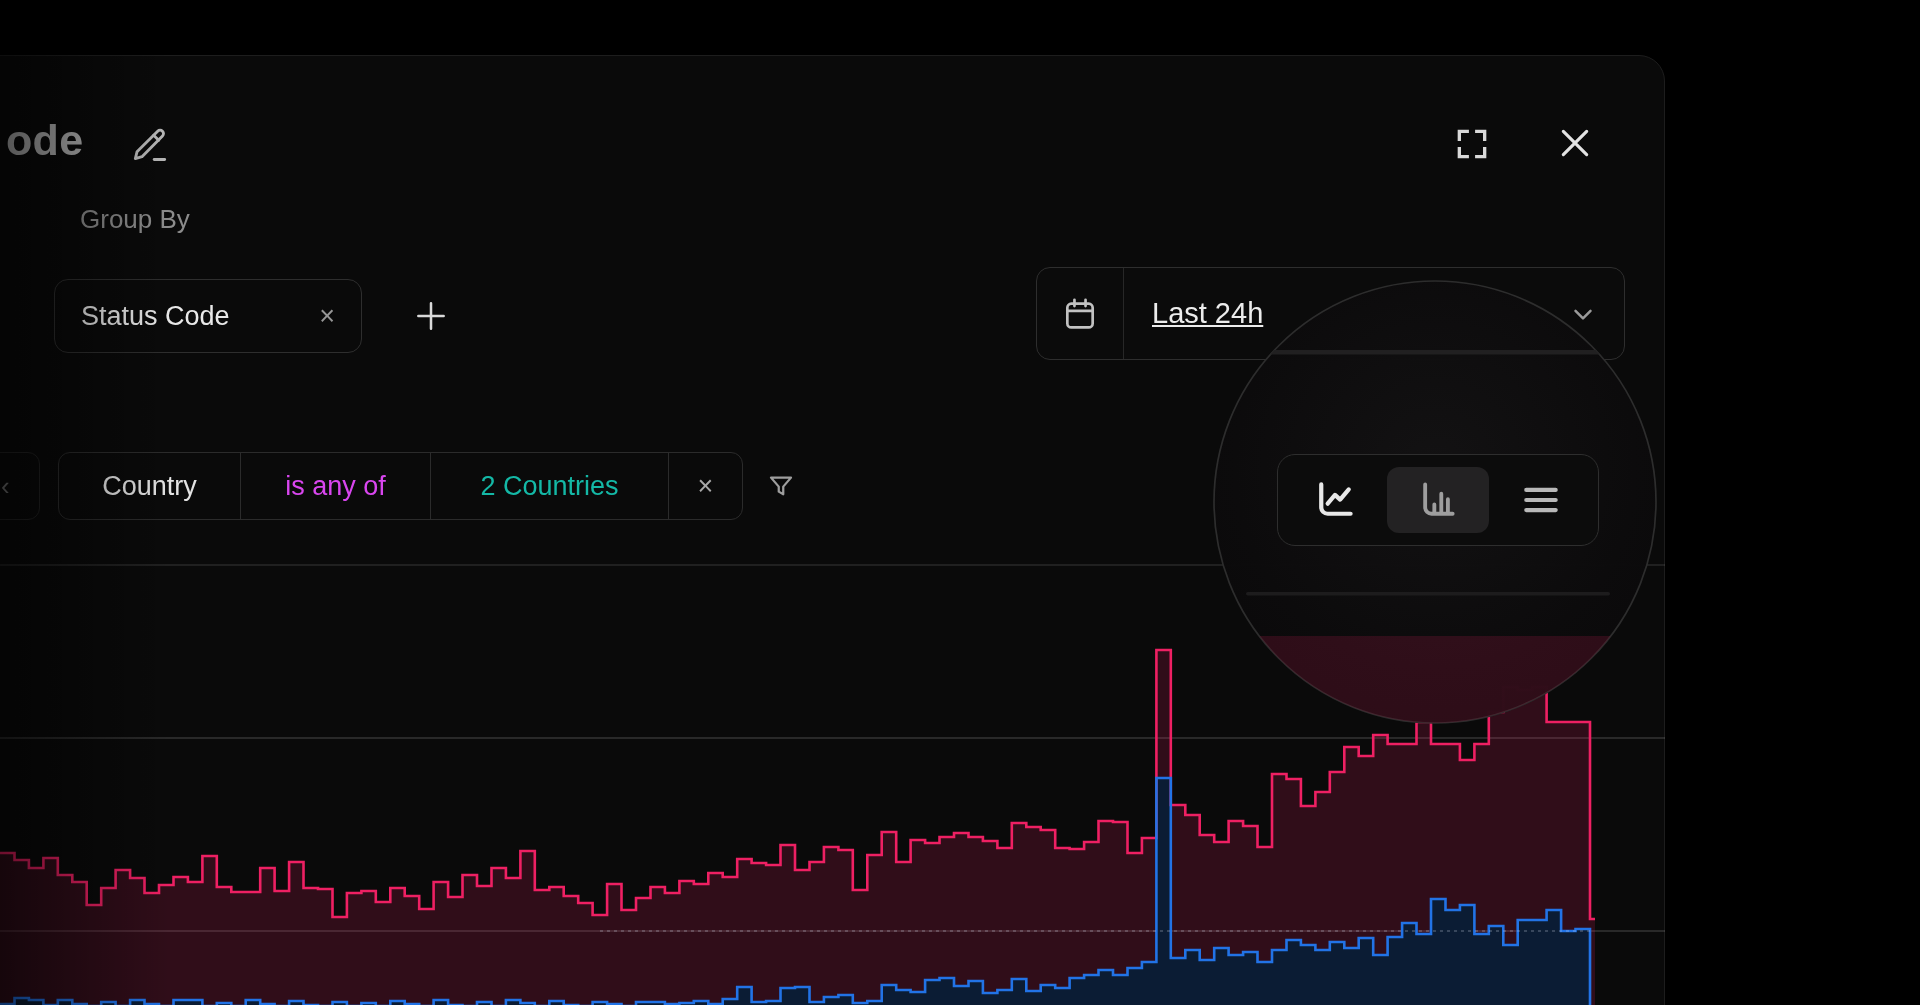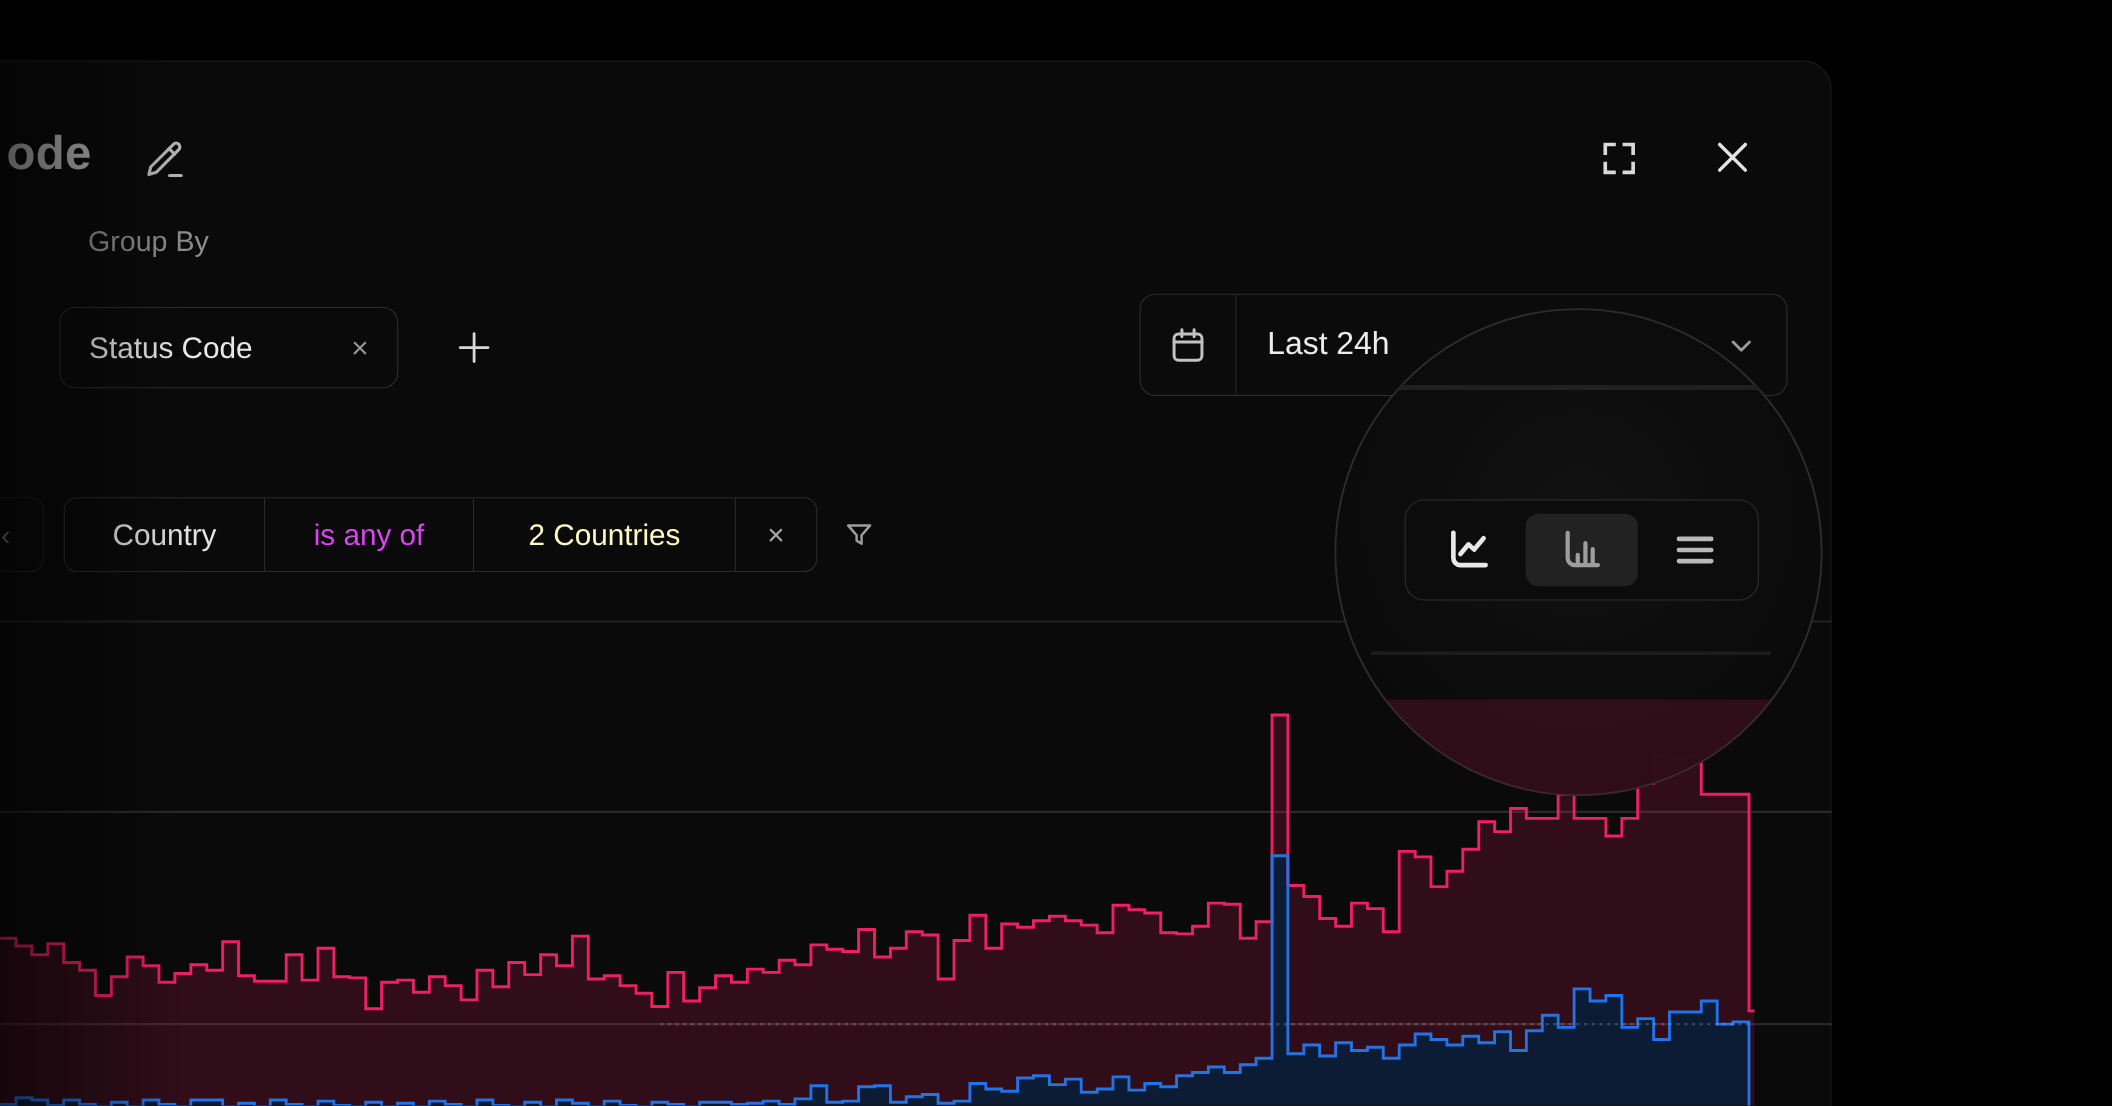--- a/index.html
+++ b/index.html
@@ -29,33 +29,33 @@
   .chip{left:54px;top:279px;width:308px;height:74px;border:1px solid #2e2e2e;border-radius:14px;
         display:flex;align-items:center;padding:0 26px;}
   .chip .lbl{font-size:27px;color:#e8e8e8;}
   .chip .x{margin-left:auto;font-size:27px;color:#969696;}
   .plus{left:411px;top:296px;width:40px;height:40px;}
   
   .pill{left:1036px;top:267px;width:589px;height:93px;border:1px solid #2e2e2e;border-radius:14px;
         display:flex;align-items:center;background:#0b0b0b;}
   .pill .cal{width:87px;height:100%;display:flex;align-items:center;justify-content:center;
              border-right:1px solid #272727;}
-  .pill .val{padding-left:28px;font-size:29px;color:#ececec;}
+  .pill .val{padding-left:28px;font-size:29px;color:#ececec;text-decoration:underline;}
   .pill .chev{margin-left:auto;margin-right:26px;}
   
   .stub{left:-26px;top:452px;width:66px;height:68px;border:1px solid #232323;border-radius:12px;
         display:flex;align-items:center;}
   .stub span{margin-left:26px;color:#787878;font-size:26px;}
   .filter{left:58px;top:452px;height:68px;border:1px solid #2b2b2b;border-radius:12px;
           display:flex;align-items:stretch;}
   .filter .seg{display:flex;align-items:center;justify-content:center;font-size:27px;border-right:1px solid #2b2b2b;}
   .filter .seg:last-child{border-right:none;}
   .f-field{width:182px;color:#e3e3e3;}
   .f-op{width:190px;color:#d946ef;}
-  .f-val{width:238px;color:#fef9c3;}
+  .f-val{width:238px;color:#14b8a6;}
   .f-x{width:73px;color:#a8a8a8;font-size:26px;}
   .funnel{left:764px;top:470px;width:34px;height:34px;}
   
   .segctl{left:1277px;top:454px;width:322px;height:92px;background:#0c0c0c;border:1.5px solid #2e2e2e;
           border-radius:18px;display:flex;align-items:center;padding:0 6px;z-index:8;}
   .segbtn{flex:1;height:66px;border-radius:12px;display:flex;align-items:center;justify-content:center;}
   .segbtn.selected{background:#232223;}
 </style>
 </head>
 <body>

